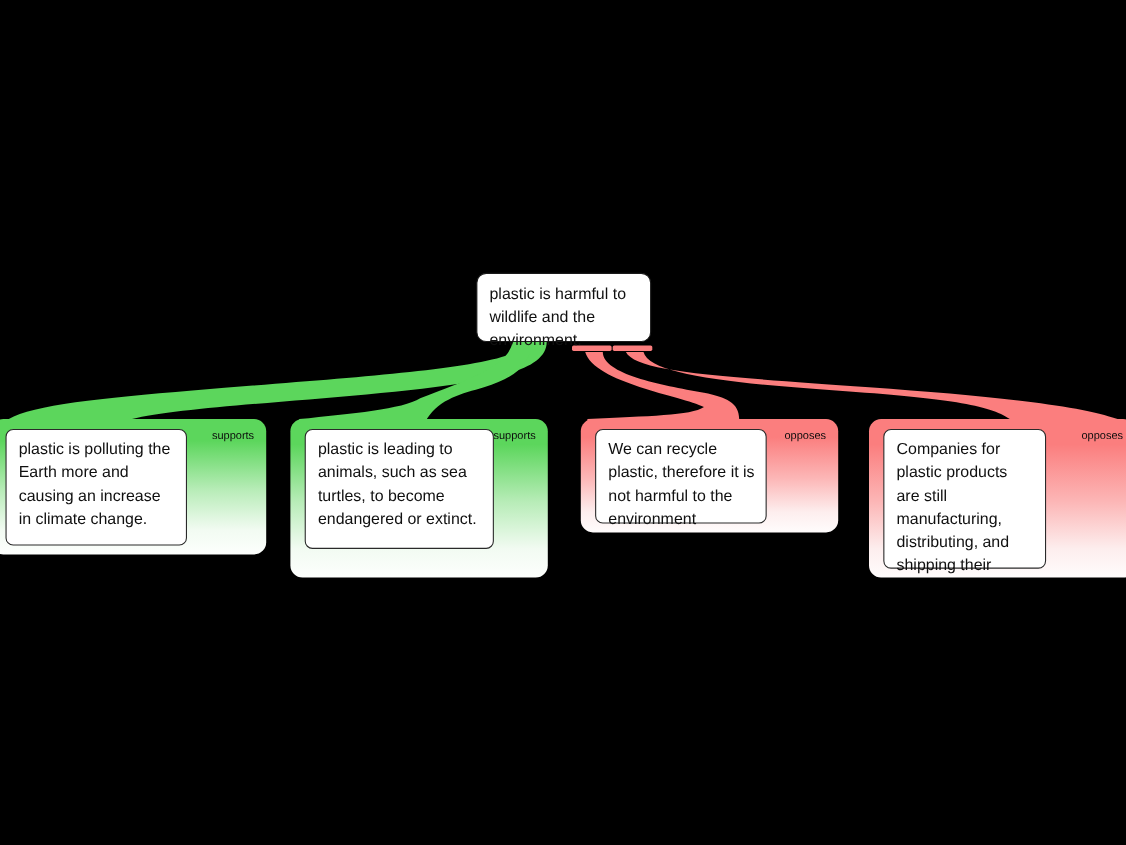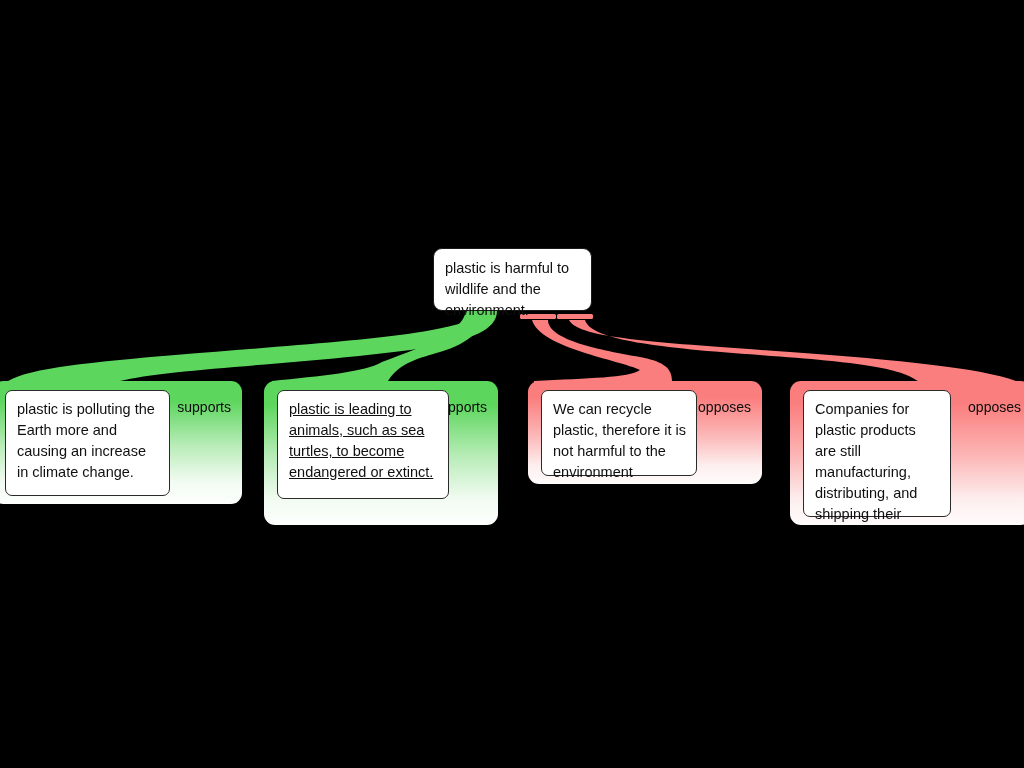--- a/index.html
+++ b/index.html
@@ -51,23 +51,23 @@
   }
   .card.supports {
     background: linear-gradient(to bottom, #5cd65c 0%, #5cd65c 16%, #b7ecb7 52%, #f2fbf2 82%, #fdfffd 100%);
   }
   .card.opposes {
     background: linear-gradient(to bottom, #fb7e7e 0%, #fb7e7e 16%, #fcb6b6 52%, #fdeeee 82%, #fffcfc 100%);
   }
 
   .card-label {
     position: absolute;
-    top: 20px;
+    top: 9px;
     right: 11px;
-    font-size: 14px;
+    font-size: 10px;
     line-height: 13px;
     color: #0b0b0b;
     white-space: nowrap;
   }
 
   .card-body {
     position: absolute;
     left: 13px;
     top: 9px;
     background: #ffffff;
@@ -136,21 +136,21 @@
 
   <div class="card supports" style="left:-8px; top:381px; width:250px; height:123px;">
     <div class="card-label">supports</div>
     <div class="card-body" style="width:165px; height:106px;">
       <span>plastic is polluting the Earth more and causing an increase in climate change.</span>
     </div>
   </div>
 
   <div class="card supports" style="left:264px; top:381px; width:234px; height:144px;">
     <div class="card-label">supports</div>
-    <div class="card-body" style="width:172px; height:109px;text-decoration:underline;">
+    <div class="card-body" style="width:172px; height:109px;">
       <span>plastic is leading to animals, such as sea turtles, to become endangered or extinct.</span>
     </div>
   </div>
 
   <div class="card opposes" style="left:528px; top:381px; width:234px; height:103px;">
     <div class="card-label">opposes</div>
     <div class="card-body" style="width:156px; height:86px;">
       <span>We can recycle plastic, therefore it is not harmful to the environment</span>
     </div>
   </div>

